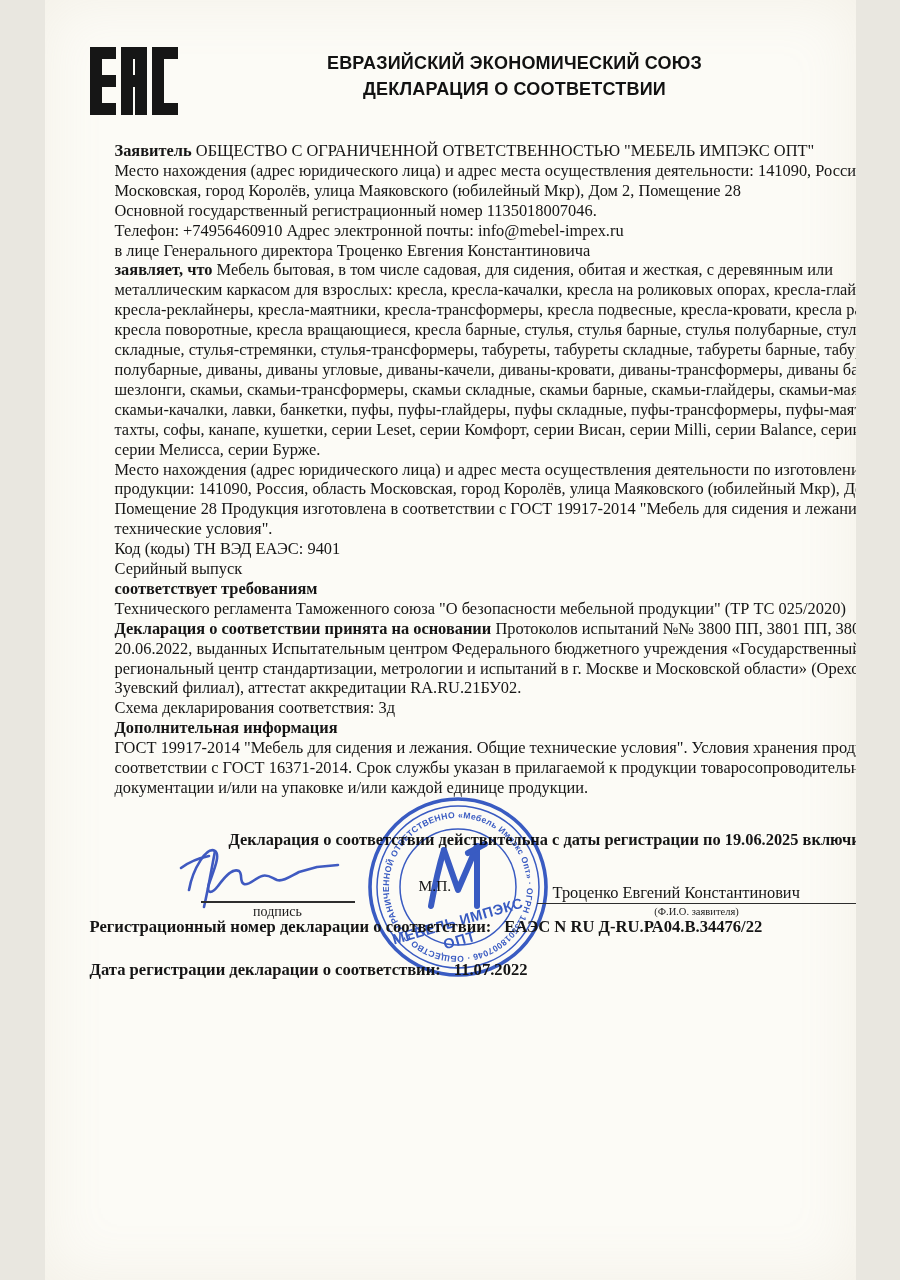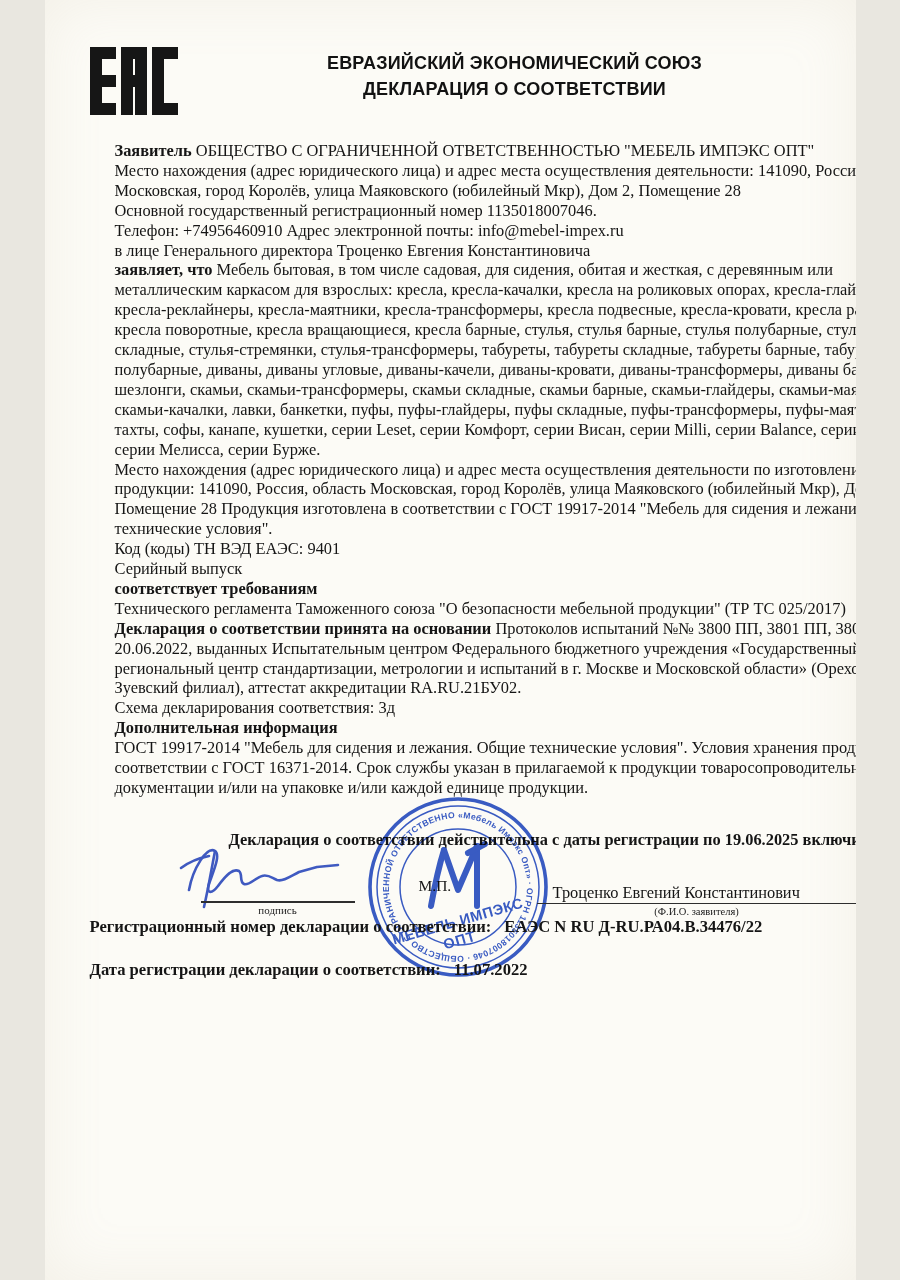--- a/index.html
+++ b/index.html
@@ -19,21 +19,21 @@
   }
   
   .doc{position:absolute;left:45px;top:141px;width:822px;font-size:16.4px;line-height:19.9px;text-align:left;margin-left:25px;}
   .doc p{margin:0;}
   .b{font-weight:bold;}
   
   .validity{position:absolute;left:45px;top:830px;width:822px;font-weight:bold;font-size:16.4px;text-align:right;}
   
   .sig-svg{position:absolute;left:126px;top:838px;mix-blend-mode:multiply;}
   .sig-line{position:absolute;left:156px;top:901px;width:154px;border-top:2px solid #2e2e2e;}
-  .sig-cap{position:absolute;left:156px;top:904px;width:154px;text-align:center;font-size:11px;color:#222;}
+  .sig-cap{position:absolute;left:156px;top:904px;width:154px;text-align:center;font-size:14px;color:#222;}
   .mp{position:absolute;left:374px;top:877px;font-size:15.5px;}
   .stamp{position:absolute;left:320px;top:794px;mix-blend-mode:multiply;opacity:.93;}
   .fio{position:absolute;left:508px;top:883px;font-size:16.4px;}
   .fio-line{position:absolute;left:492px;top:903px;width:320px;border-top:1.5px solid #2e2e2e;}
   .fio-cap{position:absolute;left:492px;top:906px;width:320px;text-align:center;font-size:10.5px;color:#222;}
   .reg1{position:absolute;left:45px;top:917px;font-weight:bold;font-size:16.6px;}
   .reg2{position:absolute;left:45px;top:960px;font-weight:bold;font-size:16.6px;}
   .reg-val{margin-left:13px;}
 </style>
 </head>
@@ -69,21 +69,21 @@
     <p><span class="b">Заявитель</span> <span>ОБЩЕСТВО С ОГРАНИЧЕННОЙ ОТВЕТСТВЕННОСТЬЮ "МЕБЕЛЬ ИМПЭКС ОПТ"</span></p>
     <p><span>Место нахождения (адрес юридического лица) и адрес места осуществления деятельности: 141090, Россия, область Московская, город Королёв, улица Маяковского (юбилейный Мкр), Дом 2, Помещение 28</span></p>
     <p><span>Основной государственный регистрационный номер 1135018007046.</span></p>
     <p><span>Телефон: +74956460910 Адрес электронной почты: info@mebel-impex.ru</span></p>
     <p><span>в лице Генерального директора Троценко Евгения Константиновича</span></p>
     <p><span class="b">заявляет, что</span> <span>Мебель бытовая, в том числе садовая, для сидения, обитая и жесткая, с деревянным или металлическим каркасом для взрослых: кресла, кресла-качалки, кресла на роликовых опорах, кресла-глайдеры, кресла-реклайнеры, кресла-маятники, кресла-трансформеры, кресла подвесные, кресла-кровати, кресла раскладные, кресла поворотные, кресла вращающиеся, кресла барные, стулья, стулья барные, стулья полубарные, стулья складные, стулья-стремянки, стулья-трансформеры, табуреты, табуреты складные, табуреты барные, табуреты полубарные, диваны, диваны угловые, диваны-качели, диваны-кровати, диваны-трансформеры, диваны барные, шезлонги, скамьи, скамьи-трансформеры, скамьи складные, скамьи барные, скамьи-глайдеры, скамьи-маятники, скамьи-качалки, лавки, банкетки, пуфы, пуфы-глайдеры, пуфы складные, пуфы-трансформеры, пуфы-маятники, тахты, софы, канапе, кушетки, серии Leset, серии Комфорт, серии Висан, серии Milli, серии Balance, серии Афина, серии Мелисса, серии Бурже.</span></p>
     <p><span>Место нахождения (адрес юридического лица) и адрес места осуществления деятельности по изготовлению продукции: 141090, Россия, область Московская, город Королёв, улица Маяковского (юбилейный Мкр), Дом 2, Помещение 28 Продукция изготовлена в соответствии с ГОСТ 19917-2014 "Мебель для сидения и лежания. Общие технические условия".</span></p>
     <p><span>Код (коды) ТН ВЭД ЕАЭС: 9401</span></p>
     <p><span>Серийный выпуск</span></p>
     <p><span class="b">соответствует требованиям</span></p>
-    <p><span>Технического регламента Таможенного союза "О безопасности мебельной продукции" (ТР ТС 025/2017)</span></p>
+    <p><span>Технического регламента Таможенного союза "О безопасности мебельной продукции" (ТР ТС 025/2020)</span></p>
     <p><span class="b">Декларация о соответствии принята на основании</span> <span>Протоколов испытаний №№ 3800 ПП, 3801 ПП, 3802 ПП от 20.06.2022, выданных Испытательным центром Федерального бюджетного учреждения «Государственный региональный центр стандартизации, метрологии и испытаний в г. Москве и Московской области» (Орехово-Зуевский филиал), аттестат аккредитации RA.RU.21БУ02.</span></p>
     <p><span>Схема декларирования соответствия: 3д</span></p>
     <p><span class="b">Дополнительная информация</span></p>
     <p><span>ГОСТ 19917-2014 "Мебель для сидения и лежания. Общие технические условия". Условия хранения продукции в соответствии с ГОСТ 16371-2014. Срок службы указан в прилагаемой к продукции товаросопроводительной документации и/или на упаковке и/или каждой единице продукции.</span></p>
   </div>
 
   <div class="validity">Декларация о соответствии действительна с даты регистрации по 19.06.2025 включительно</div>
 
   <svg class="sig-svg" width="200" height="72" viewBox="0 0 200 72" aria-hidden="true">
     <g fill="none" stroke="#3652c5" stroke-width="2.6" stroke-linecap="round" stroke-linejoin="round" opacity=".95">

